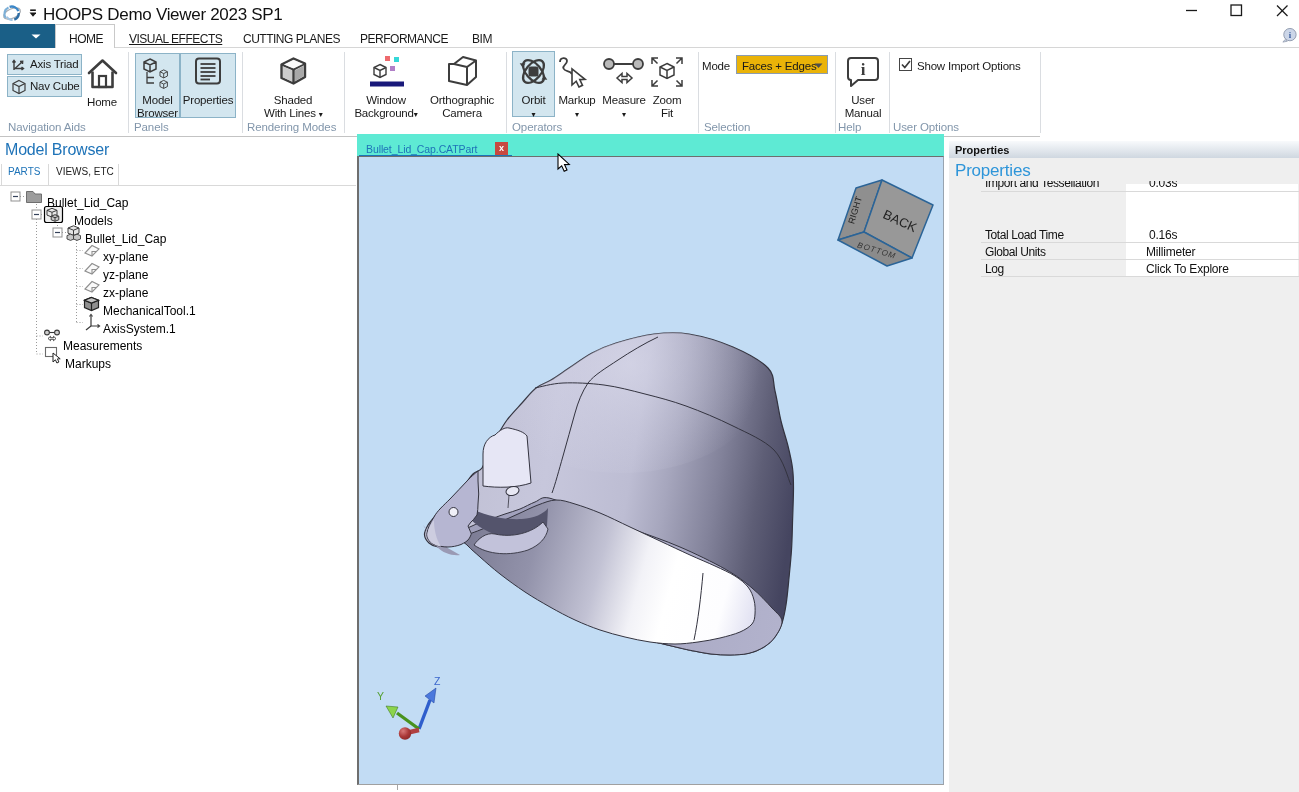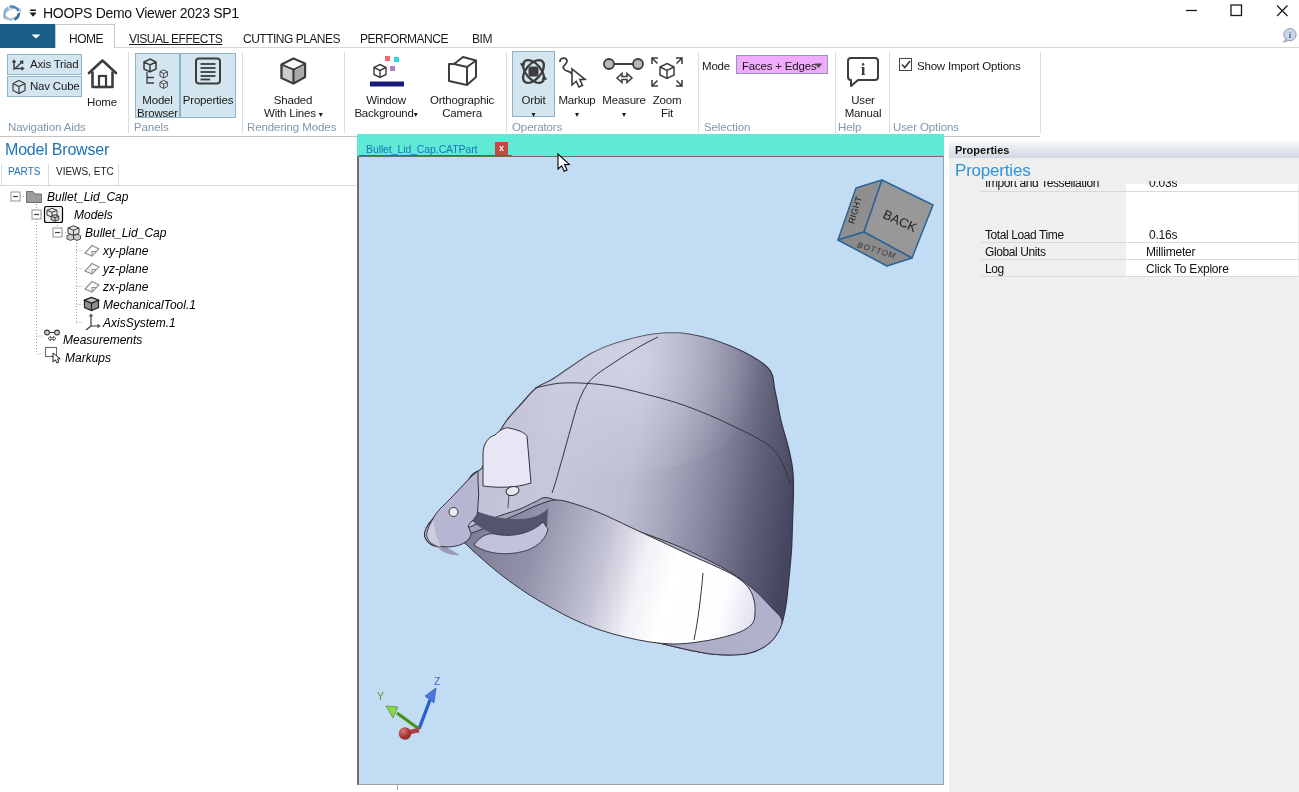--- a/index.html
+++ b/index.html
@@ -1,41 +1,41 @@
 <!DOCTYPE html>
 <html><head>
 <meta charset="utf-8">
 <style>
   html,body{margin:0;padding:0;}
   body{width:1299px;height:792px;overflow:hidden;background:#ffffff;
        font-family:"Liberation Sans",sans-serif;position:relative;}
   .abs{position:absolute;}
   
-  #title-text{left:43px;top:5px;font-size:14px;color:#111;letter-spacing:-0.3px;}
+  #title-text{left:43px;top:5px;font-size:17px;color:#111;letter-spacing:-0.3px;}
   
   #tabrow{left:0;top:24px;width:1299px;height:24px;}
   #tabrow .bline{position:absolute;left:0;top:23px;height:1px;background:#d6d6d6;}
   #filetab{left:0;top:0;width:55px;height:24px;background:#1a5f87;}
   #hometab{left:55px;top:0;width:60px;height:24px;background:#fff;
            border:1px solid #c9c9c9;border-bottom:none;box-sizing:border-box;}
   .rtab{position:absolute;top:0;height:24px;line-height:31px;font-size:12px;color:#1a1a1a;text-align:center;letter-spacing:-0.5px;white-space:nowrap;}
   
   #ribbon{left:0;top:48px;width:1299px;height:89px;background:#fff;}
   .gsep{position:absolute;top:4px;width:1px;height:81px;background:#dadde1;}
   .glabel{position:absolute;top:73px;font-size:11.5px;letter-spacing:-0.1px;color:#8296ab;white-space:nowrap;}
   .bluebtn{position:absolute;background:#d3e6ef;border:1px solid #8cb3c7;box-sizing:border-box;}
   .btxt{position:absolute;font-size:11.5px;letter-spacing:-0.2px;color:#1a1a1a;text-align:center;white-space:nowrap;line-height:13px;}
   
   #leftpanel{left:0;top:138px;width:398px;height:652px;background:#fff;border-right:1px solid #a6a6a6;box-sizing:border-box;}
   #mbtitle{left:5px;top:3px;font-size:16px;color:#1e73b8;letter-spacing:-0.2px;}
   .ptab{position:absolute;top:28px;font-size:10px;letter-spacing:0;}
   .tsep{position:absolute;top:26px;width:1px;height:21px;background:#d9d9d9;}
   #treearea{left:0;top:47px;width:356px;}
   .trow{position:absolute;height:18px;font-size:12px;color:#000;white-space:nowrap;}
-  .trow span{position:relative;top:2px;font-style:italic;}
+  .trow span{position:relative;top:8px;}
   
   #docarea{left:357px;top:134px;width:587px;height:588px;background:#5eead4;}
   #doctab{left:2px;top:2px;width:153px;height:20px;}
   #doctab .lbl{position:absolute;left:7px;top:7px;font-size:10.5px;letter-spacing:-0.1px;color:#1e73b8;white-space:nowrap;}
   #doctab .x{position:absolute;left:136px;top:6px;width:13px;height:13px;background:#c7483f;color:#fff;
              font-size:9px;line-height:13px;text-align:center;font-weight:bold;}
   #doctab .ul{position:absolute;left:0;top:19px;width:153px;height:2.5px;background:#1e73b8;}
   
   #rightpanel{left:944px;top:138px;width:355px;height:654px;background:#fff;}
   #rp-inner{position:absolute;left:5px;top:3px;width:350px;height:651px;background:#efefef;}
@@ -226,21 +226,21 @@
           <path d="M3 9 L3 3 L9 3 M3 3 L8.5 8.5"></path>
           <path d="M27 3 L33 3 L33 9 M33 3 L27.5 8.5"></path>
           <path d="M3 25 L3 31 L9 31 M3 31 L8.5 25.5"></path>
           <path d="M33 25 L33 31 L27 31 M33 31 L27.5 25.5"></path>
         </g>
       </svg>
       <div class="btxt" style="left:649px;top:46px;width:36px">Zoom<br>Fit</div>
     </div>
     <div id="g-selection">
       <div class="btxt" style="left:702px;top:12px;width:34px;text-align:left">Mode</div>
-      <div style="position:absolute;left:736px;top:7px;width:92px;height:19px;background:#f0abfc;border:1px solid #8a9cb2;box-sizing:border-box;">
+      <div style="position:absolute;left:736px;top:7px;width:92px;height:19px;background:#eab308;border:1px solid #8a9cb2;box-sizing:border-box;">
         <div style="position:absolute;left:5px;top:3.5px;font-size:11.5px;letter-spacing:-0.2px;color:#1a1a1a;white-space:nowrap">Faces + Edges</div>
         <svg style="position:absolute;right:4px;top:7px" width="9" height="6" viewBox="0 0 9 6">
           <path d="M0.5 0.5 L4.5 5 L8.5 0.5 z" fill="#4d4d4d"></path>
         </svg>
       </div>
     </div>
     <div id="g-help">
       <svg class="abs" style="left:845px;top:6px" width="36" height="36" viewBox="0 0 36 36">
         <path d="M6 4 L30 4 Q33 4 33 7 L33 23 Q33 26 30 26 L13 26 L6 32 L6 26 Q3 26 3 23 L3 7 Q3 4 6 4 Z" fill="none" stroke="#3d3d3d" stroke-width="2" stroke-linejoin="round"></path>
         <text x="18" y="21" font-size="17" font-family="Liberation Serif" font-weight="bold" fill="#3d3d3d" text-anchor="middle">i</text>

